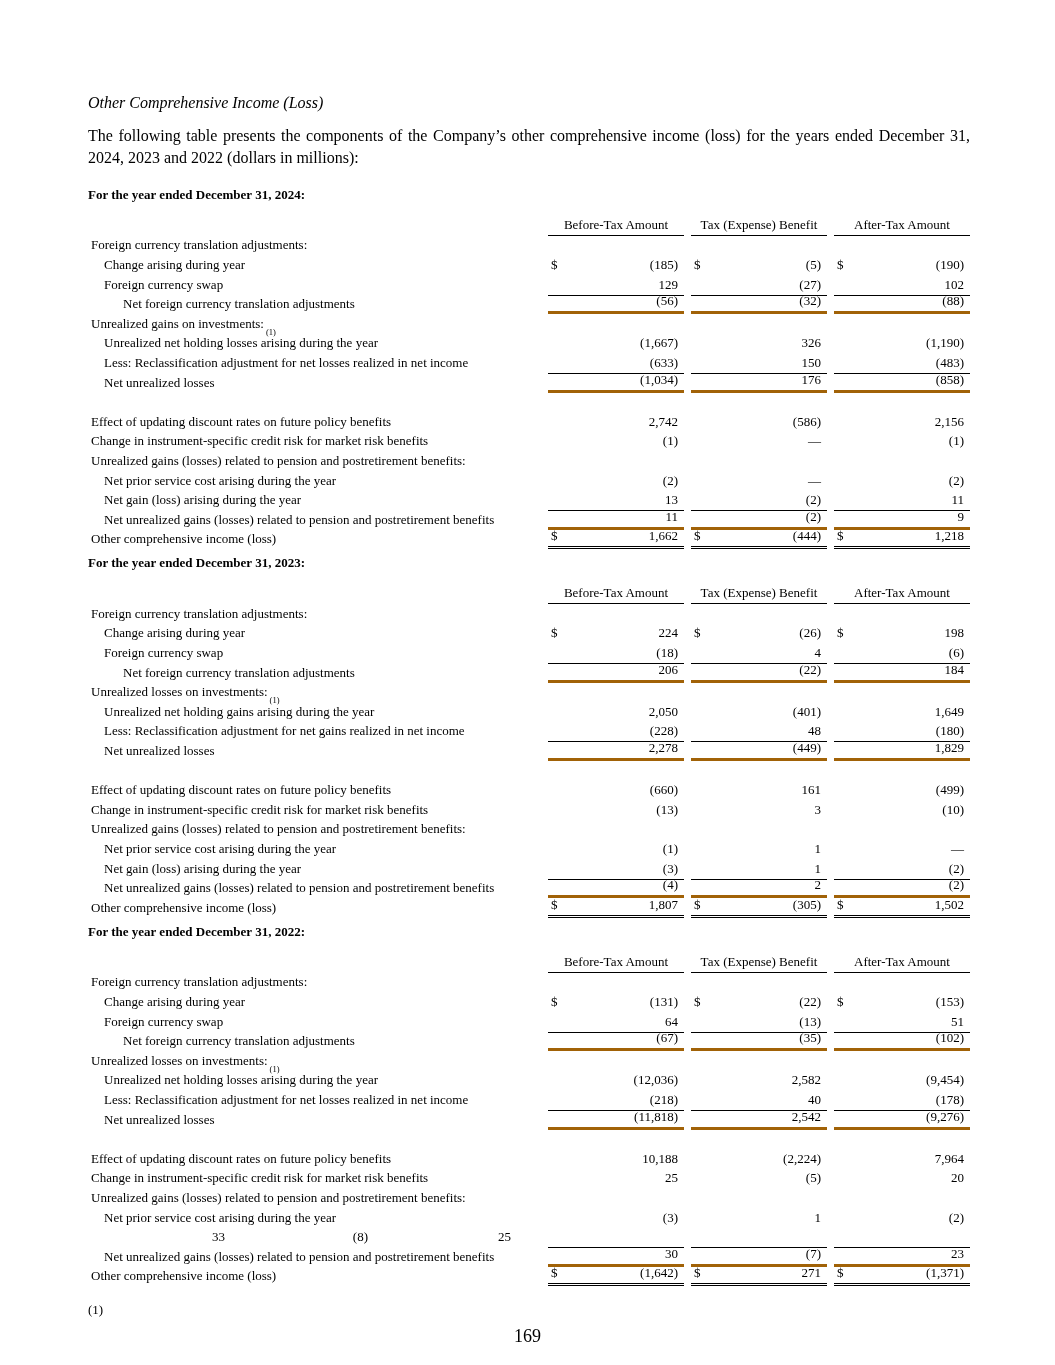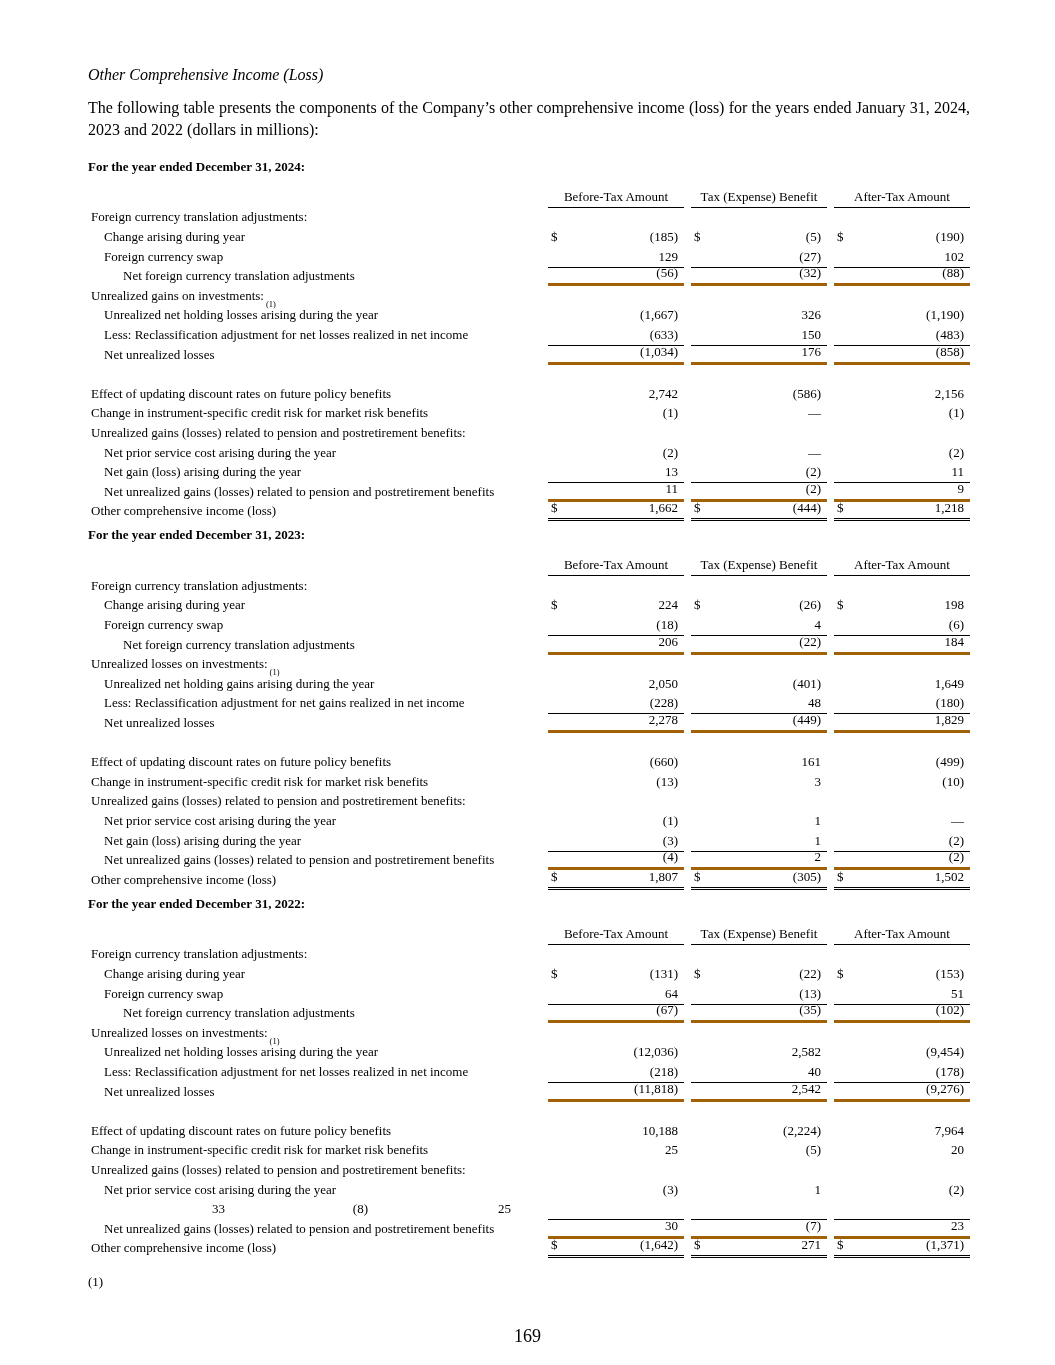--- a/index.html
+++ b/index.html
@@ -3,21 +3,21 @@
 <meta charset="utf-8">
 <style>
   * { box-sizing: border-box; }
   html, body { margin: 0; padding: 0; }
   body {
     width: 1055px; height: 1365px;
     background: #ffffff; color: #000000;
     font-family: "Liberation Serif", "DejaVu Serif", serif;
     position: relative; overflow: hidden;
   }
-  .page { padding: 66px 85px 0 88px; font-family: Liberation Serif, serif; }
+  .page { padding: 94px 85px 0 88px; font-family: Liberation Serif, serif; }
   .doc-title { font-size: 16px; font-style: italic; font-weight: normal; margin: 0 0 13px 0; }
   .intro { font-size: 16px; line-height: 1.4; text-align: justify; margin: 0 0 17px 0; }
 
   .section { margin-top: 6px; }
   .section-heading { font-size: 13px; font-weight: bold; }
 
   .hdr-row { display: flex; align-items: flex-end; margin-top: 8px; height: 25px; }
   .lbl { flex: 1 1 auto; min-width: 0; }
   .cell { flex: 0 0 136px; width: 136px; margin-left: 7px; }
   .hdr-cell { font-size: 13px; text-align: center; border-bottom: 1px solid #000; padding-bottom: 2px; white-space: nowrap; }
@@ -39,21 +39,21 @@
 
   .footnote { display: flex; font-size: 13px; margin-top: 16px; }
   .fn-marker { width: 31px; flex: none; }
   .page-number { position: absolute; left: 0; right: 0; bottom: 18px; text-align: center; font-size: 18px; }
 </style>
 </head>
 <body>
 
 <div class="page">
   <h1 class="doc-title">Other Comprehensive Income (Loss)</h1>
-  <p class="intro">The following table presents the components of the Company’s other comprehensive income (loss) for the years ended January 31, 2024, 2023 and 2022 (dollars in millions):</p>
+  <p class="intro">The following table presents the components of the Company’s other comprehensive income (loss) for the years ended December 31, 2024, 2023 and 2022 (dollars in millions):</p>
 
   <div id="sections">
       <div class="section">
         <div class="section-heading">For the year ended December 31, 2024:</div>
         <div class="hdr-row">
           <div class="lbl"></div>
           <div class="cell hdr-cell">Before-Tax Amount</div>
           <div class="cell hdr-cell">Tax (Expense) Benefit</div>
           <div class="cell hdr-cell">After-Tax Amount</div>
         </div>

